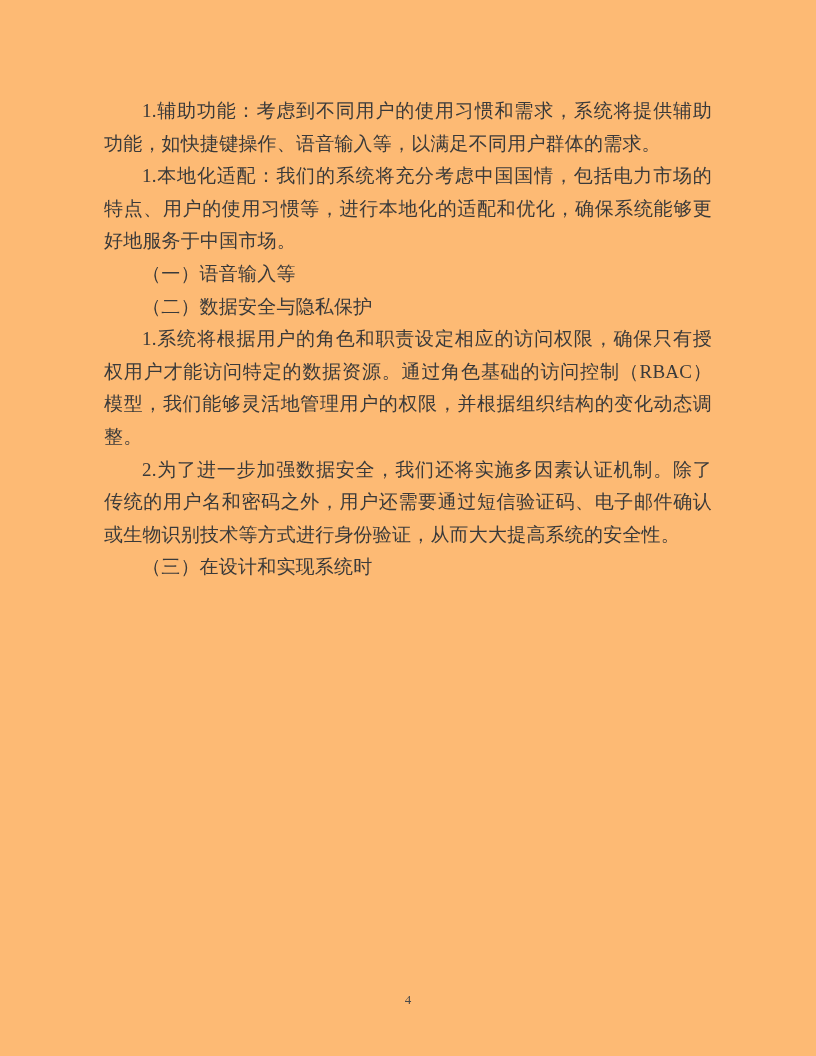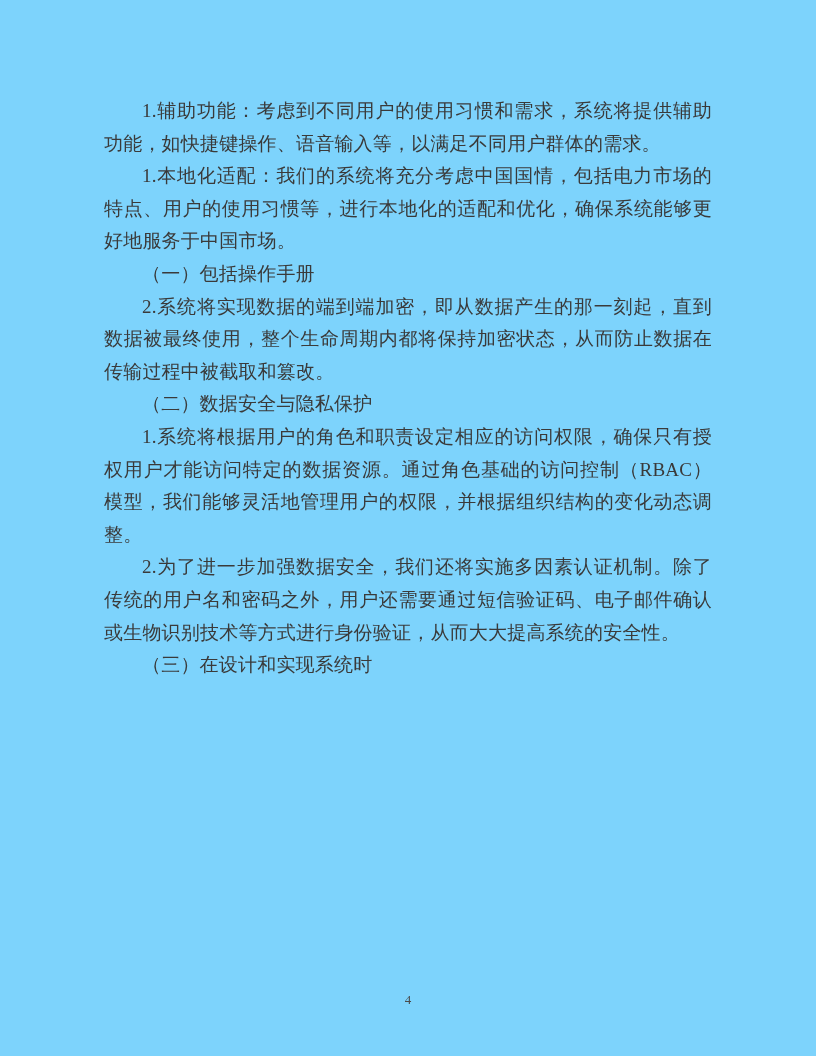--- a/index.html
+++ b/index.html
@@ -4,21 +4,21 @@
 <style>
   html, body {
     margin: 0;
     padding: 0;
     background: #ffffff;
   }
   .page {
     position: relative;
     width: 816px;
     height: 1056px;
-    background: #7dd3fc;
+    background: #fdba74;
     overflow: hidden;
     font-family: "Liberation Serif", "DejaVu Serif", serif;
   }
   .content {
     position: absolute;
     left: 104px;
     top: 95px;
     width: 608px;
   }
   .doc-par {
@@ -46,22 +46,21 @@
     font-family: "Liberation Serif", "DejaVu Serif", serif;
   }
 </style>
 </head>
 <body>
 
 <div class="page">
   <div class="content">
     <p class="doc-par">1.辅助功能：考虑到不同用户的使用习惯和需求，系统将提供辅助功能，如快捷键操作、语音输入等，以满足不同用户群体的需求。</p>
     <p class="doc-par">1.本地化适配：我们的系统将充分考虑中国国情，包括电力市场的特点、用户的使用习惯等，进行本地化的适配和优化，确保系统能够更好地服务于中国市场。</p>
-    <p class="doc-par">（一）包括操作手册</p>
-    <p class="doc-par">2.系统将实现数据的端到端加密，即从数据产生的那一刻起，直到数据被最终使用，整个生命周期内都将保持加密状态，从而防止数据在传输过程中被截取和篡改。</p>
+    <p class="doc-par">（一）语音输入等</p>
     <p class="doc-par">（二）数据安全与隐私保护</p>
     <p class="doc-par">1.系统将根据用户的角色和职责设定相应的访问权限，确保只有授权用户才能访问特定的数据资源。通过角色基础的访问控制（RBAC）模型，我们能够灵活地管理用户的权限，并根据组织结构的变化动态调整。</p>
     <p class="doc-par">2.为了进一步加强数据安全，我们还将实施多因素认证机制。除了传统的用户名和密码之外，用户还需要通过短信验证码、电子邮件确认或生物识别技术等方式进行身份验证，从而大大提高系统的安全性。</p>
     <p class="doc-par">（三）在设计和实现系统时</p>
   </div>
   <div class="page-footer">
     <span class="page-number">4</span>
   </div>
 </div>
 

